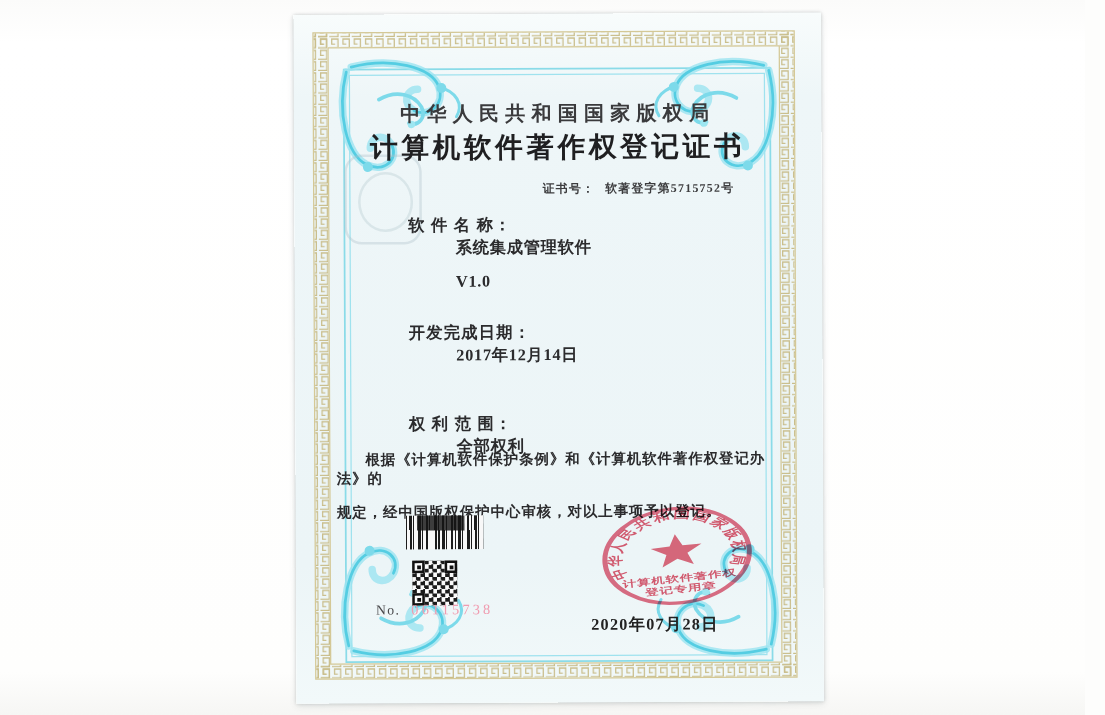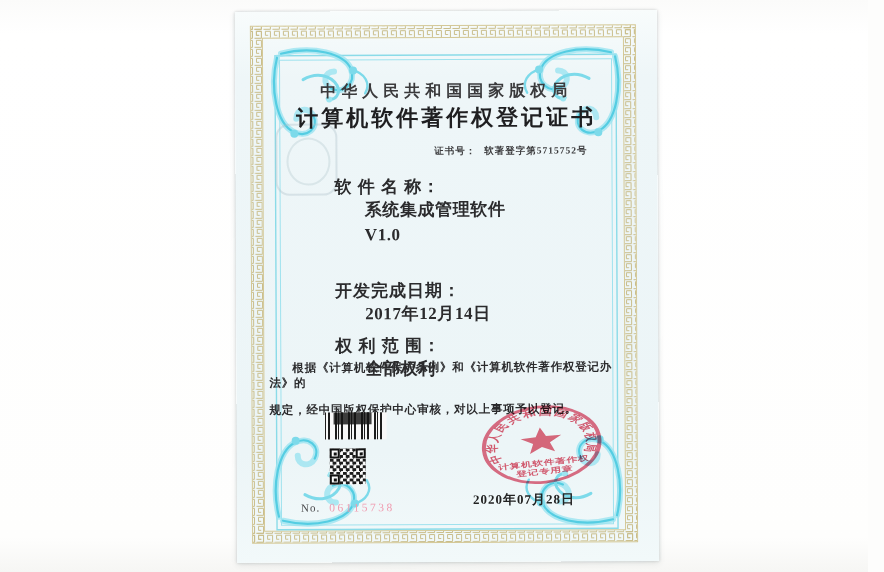--- a/index.html
+++ b/index.html
@@ -15,41 +15,41 @@
   .content { position:absolute; left:0; top:0; width:422px; height:551px; color:#2b2b2b; }
 
   .hdr { position:absolute; left:0; top:70px; width:100%; text-align:center;
          font-size:16px; font-weight:600; letter-spacing:5px; color:#3a3a3c; }
   .main-title { position:absolute; left:0; top:92px; width:100%; text-align:center;
          font-size:22px; font-weight:700; letter-spacing:3px; color:#1f1f21; }
   .certno { position:absolute; right:70px; top:124px; font-size:9.5px; letter-spacing:1px;
          color:#3c3c3e; font-weight:600; white-space:pre;text-align:right; }
   .certno .lbl { margin-right:8px; }
 
-  .row { position:absolute; left:57px; font-size:17px; font-weight:600;
+  .row { position:absolute; left:57px; font-size:13px; font-weight:600;
          letter-spacing:1px; white-space:pre; color:#2b2b2d; }
   .row .val { position:absolute; left:72px; white-space:pre; letter-spacing:0.6px; }
   .statement { position:absolute; left:33px; top:349px; width:352px; font-size:11.5px;
          font-weight:600; letter-spacing:0.8px; color:#2b2b2d; }
   .statement .l1 { text-indent:23px; margin-bottom:12px; }
 
   .barcode { position:absolute; left:88px; top:401px; width:62px; height:27px;
          background:repeating-linear-gradient(90deg,#1c1c1c 0 1px,#f8f8f8 1px 3px,
            #1c1c1c 3px 5px,#f8f8f8 5px 6px,#1c1c1c 6px 6.7px,#f8f8f8 6.7px 10px,
            #1c1c1c 10px 12px,#f8f8f8 12px 13px); }
   .barcode .smudge { position:absolute; left:9px; top:0; width:38px; height:12px;
          background:rgba(20,20,20,.82); }
   .qr { position:absolute; left:93px; top:437px; width:36px; height:36px;
          background:repeating-conic-gradient(#1b1b1b 0 25%, #fafafa 0 50%);
          background-size:6.6px 6.6px; }
   .qr .f { position:absolute; width:10px; height:10px; border:2px solid #111; background:#fafafa; }
   .qr .f::after { content:""; position:absolute; left:1.5px; top:1.5px; width:3px; height:3px; background:#111; }
   .qr .f1 { left:0; top:0; } .qr .f2 { right:0; top:0; } .qr .f3 { left:0; bottom:0; }
 
-  .serial { position:absolute; left:64px; top:490px; font-size:11px; letter-spacing:1px; color:#4a4a4c; }
+  .serial { position:absolute; left:64px; top:471px; font-size:11px; letter-spacing:1px; color:#4a4a4c; }
   .serial .num { margin-left:9px; font-size:11.5px; letter-spacing:2.5px; color:#f09cb0; }
 
   .date { position:absolute; left:236px; top:480px; font-size:13px; font-weight:700;
           letter-spacing:1px; color:#222; }
 
   .seal { position:absolute; left:242px; top:393px; width:126px; height:82px;
           transform:rotate(-6deg); mix-blend-mode:multiply; opacity:.92; }
 
   .watermark { position:absolute; left:40px; top:112px; width:62px; height:72px;
           border:2px solid rgba(175,195,202,.38); border-radius:14px; }
@@ -106,21 +106,21 @@
       </div>
 
       <div class="row" style="top:144px">
         <span>软 件 名 称：</span>
         <span class="val">系统集成管理软件</span>
       </div>
       <div class="row" style="top:174px">
         <span></span>
         <span class="val">V1.0</span>
       </div>
-      <div class="row" style="top:248px">
+      <div class="row" style="top:230px">
         <span>开发完成日期：</span>
         <span class="val">2017年12月14日</span>
       </div>
       <div class="row" style="top:303px">
         <span>权 利 范 围：</span>
         <span class="val">全部权利</span>
       </div>
 
       <div class="statement">
         <div class="l1">根据《计算机软件保护条例》和《计算机软件著作权登记办法》的</div>

